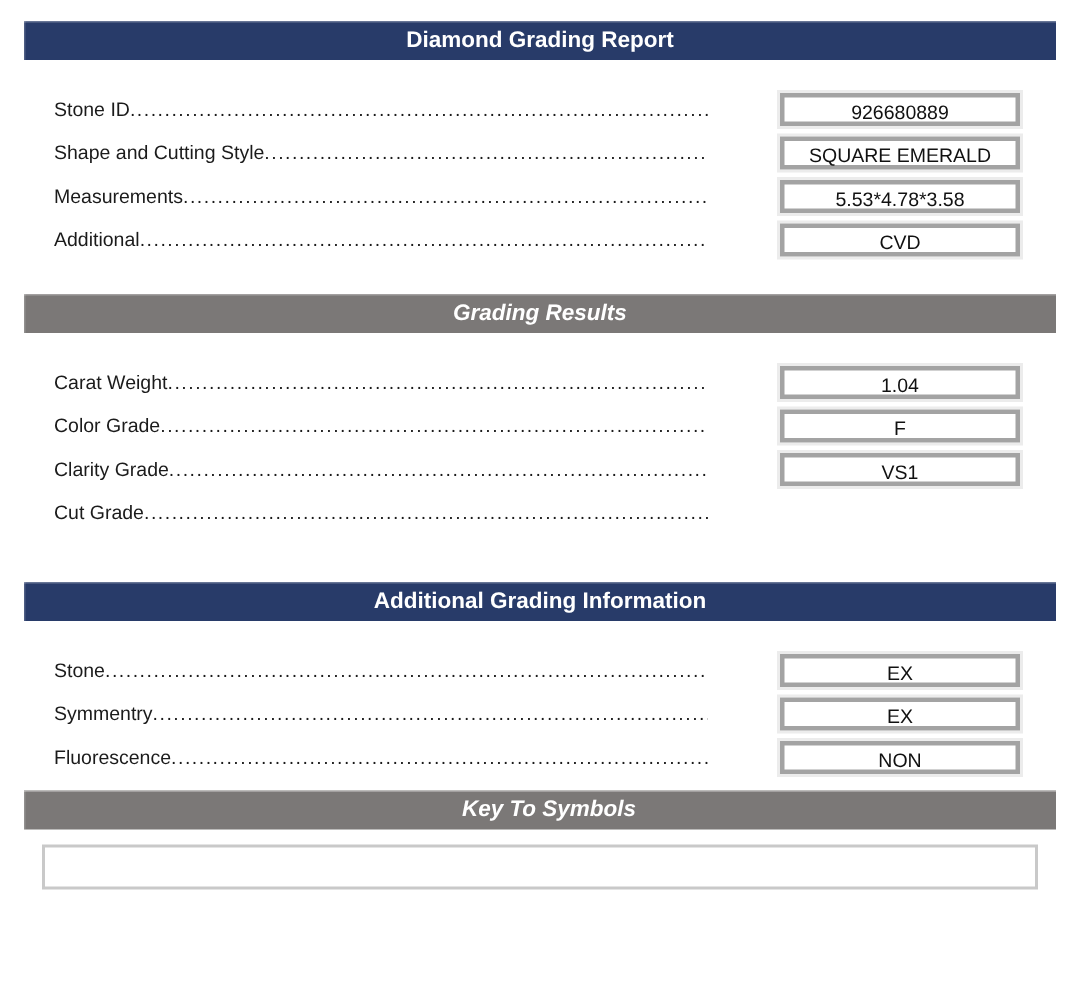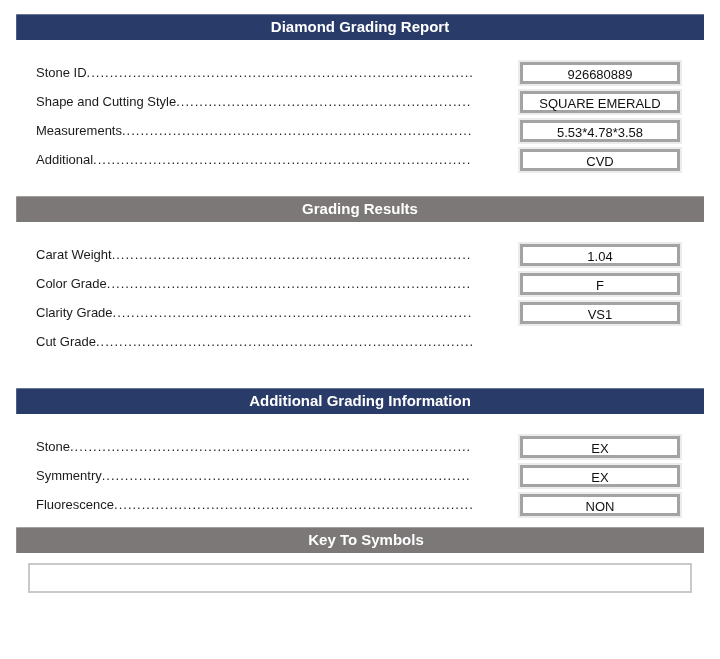--- a/index.html
+++ b/index.html
@@ -20,21 +20,21 @@
     height: 26px;
     line-height: 26px;
     text-align: center;
     color: #ffffff;
     font-size: 15px;
     font-weight: bold;
     box-shadow: inset 0 1px 0 rgba(255,255,255,0.30), inset 1px 0 0 rgba(255,255,255,0.18);
   }
   .header-navy { background: #283b69; margin-top: 14px; }
   .header-navy.mid { margin-top: 32px; }
-  .header-gray { background: #7b7877; }
+  .header-gray { background: #7b7877; font-style: italic; }
   .rows { margin-top: 18px; }
   .field-row {
     height: 29px;
     margin: 0 40px 0 36px;
     display: flex;
     align-items: center;
     justify-content: space-between;
   }
   .label-area {
     width: 436px;

